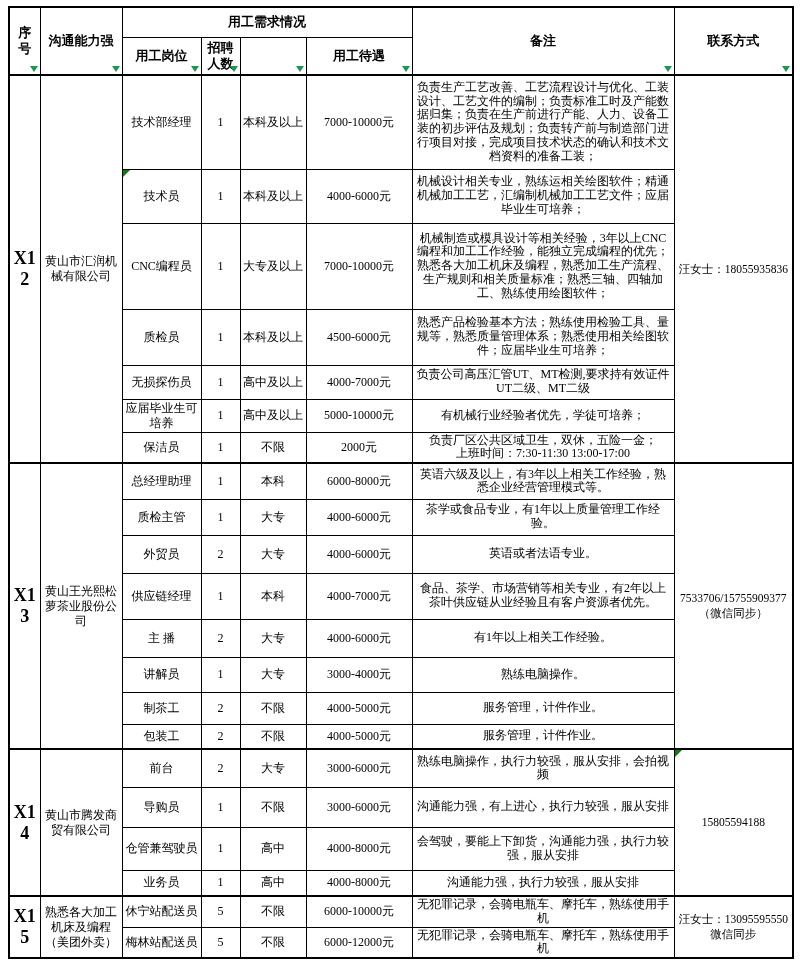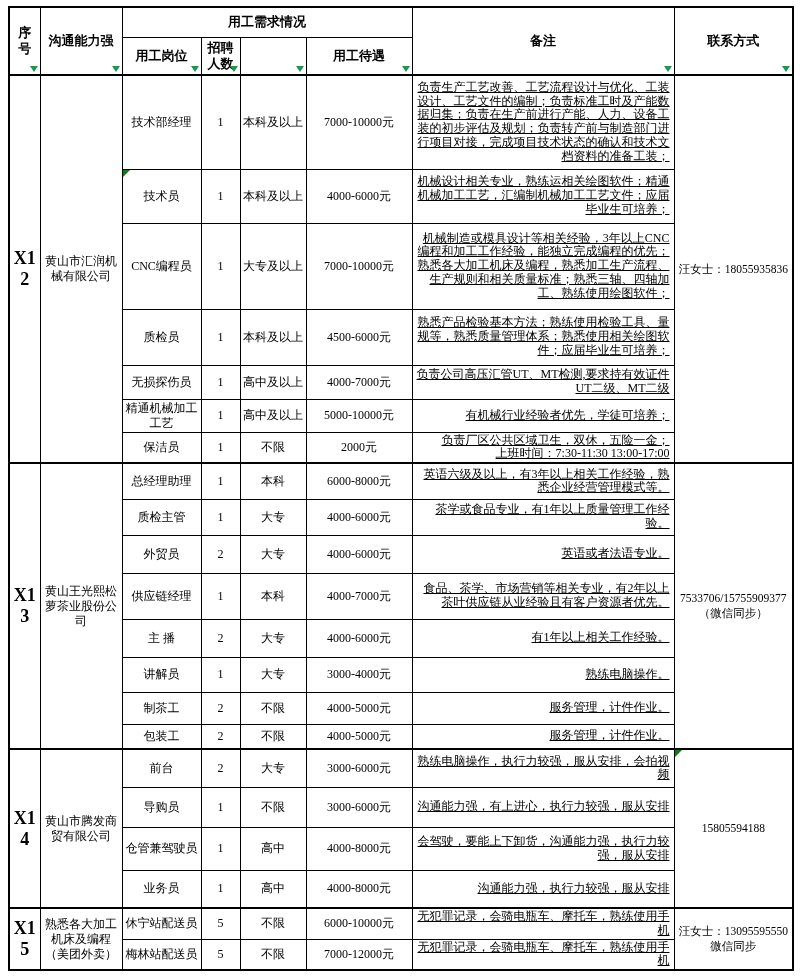--- a/index.html
+++ b/index.html
@@ -24,22 +24,22 @@
   }
   th {
     font-weight: bold; font-size: 13px;
     position: relative; line-height: 1.25;
   }
   thead tr:last-child th, thead th[rowspan] { border-bottom: 2px solid #000; }
   tr.sec > td { border-top: 2px solid #000; }
   td.seq { font-weight: bold; font-size: 18px; }
   td.pos, td.comp { line-height: 1.25; position: relative; margin-top: 8px; }
   td.remark {
-    text-align: right; font-size: 12px; line-height: 1.15;
-    white-space: pre-line; padding: 1px 4px; text-decoration: underline;
+    text-align: center; font-size: 12px; line-height: 1.15;
+    white-space: pre-line; padding: 1px 4px;
   }
   td.contact {
     font-size: 11.5px; line-height: 1.3;
     white-space: pre-line; position: relative; padding: 1px 1px;
   }
   .filter {
     position: absolute; right: 2px; bottom: 2px;
     width: 0; height: 0; display: block;
     border-left: 4.5px solid transparent;
     border-right: 4.5px solid transparent;
@@ -115,21 +115,21 @@
       <td class="remark">熟悉产品检验基本方法；熟练使用检验工具、量规等，熟悉质量管理体系；熟悉使用相关绘图软件；应届毕业生可培养；</td>
     </tr>
     <tr style="height:34px">
       <td class="pos">无损探伤员</td>
       <td>1</td>
       <td>高中及以上</td>
       <td>4000-7000元</td>
       <td class="remark">负责公司高压汇管UT、MT检测,要求持有效证件UT二级、MT二级</td>
     </tr>
     <tr style="height:33px">
-      <td class="pos">精通机械加工工艺</td>
+      <td class="pos">应届毕业生可培养</td>
       <td>1</td>
       <td>高中及以上</td>
       <td>5000-10000元</td>
       <td class="remark">有机械行业经验者优先，学徒可培养；</td>
     </tr>
     <tr style="height:19px">
       <td class="pos">保洁员</td>
       <td>1</td>
       <td>不限</td>
       <td>2000元</td>
@@ -215,21 +215,21 @@
       <td>3000-6000元</td>
       <td class="remark">沟通能力强，有上进心，执行力较强，服从安排</td>
     </tr>
     <tr style="height:43px">
       <td class="pos">仓管兼驾驶员</td>
       <td>1</td>
       <td>高中</td>
       <td>4000-8000元</td>
       <td class="remark">会驾驶，要能上下卸货，沟通能力强，执行力较强，服从安排</td>
     </tr>
-    <tr style="height:38px">
+    <tr style="height:26px">
       <td class="pos">业务员</td>
       <td>1</td>
       <td>高中</td>
       <td>4000-8000元</td>
       <td class="remark">沟通能力强，执行力较强，服从安排</td>
     </tr>
 
     <tr class="sec" style="height:27px">
       <td class="seq" rowspan="2">X15</td>
       <td class="comp" rowspan="2">熟悉各大加工机床及编程（美团外卖）</td>
@@ -238,17 +238,17 @@
       <td>不限</td>
       <td>6000-10000元</td>
       <td class="remark">无犯罪记录，会骑电瓶车、摩托车，熟练使用手机</td>
       <td class="contact" rowspan="2">汪女士：13095595550
 微信同步</td>
     </tr>
     <tr style="height:27px">
       <td class="pos">梅林站配送员</td>
       <td>5</td>
       <td>不限</td>
-      <td>7000-12000元</td>
+      <td>6000-12000元</td>
       <td class="remark">无犯罪记录，会骑电瓶车、摩托车，熟练使用手机</td>
     </tr>
   </tbody>
 </table>
 
 </body></html>

